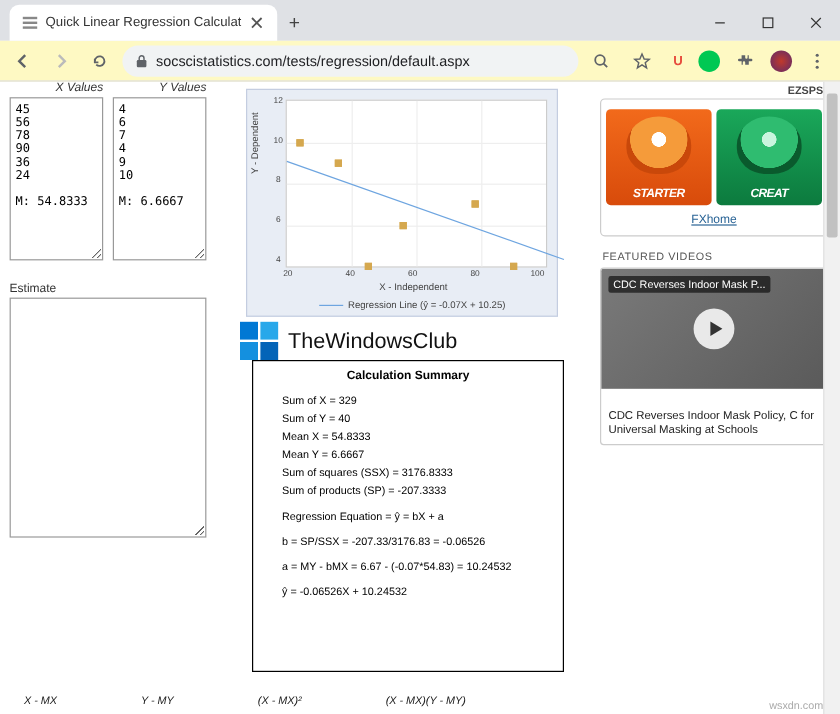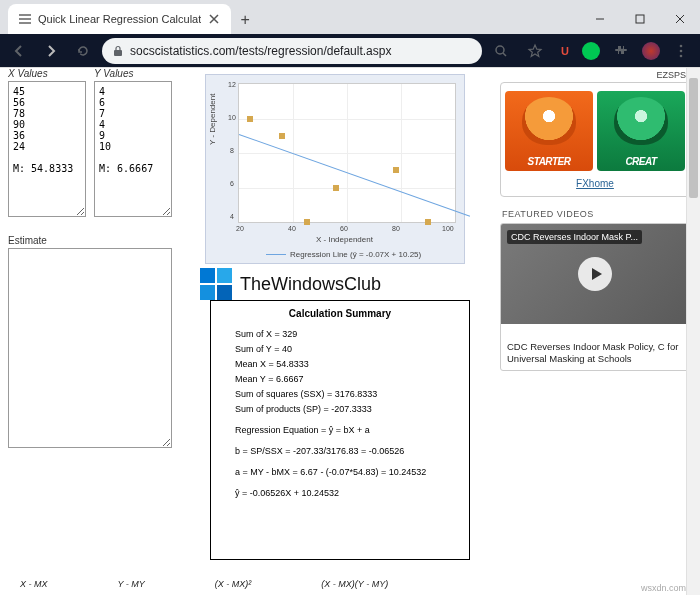--- a/index.html
+++ b/index.html
@@ -5,52 +5,52 @@
 * { margin: 0; padding: 0; box-sizing: border-box; font-family: "Segoe UI", Arial, sans-serif; }
 body { width: 700px; height: 595px; background: #fff; overflow: hidden; position: relative; }
 .titlebar { height: 34px; background: #dfe1e5; display: flex; align-items: flex-end; }
 .tab { background: #fff; height: 30px; margin-left: 8px; border-radius: 8px 8px 0 0; display: flex; align-items: center; padding: 0 10px; font-size: 11px; color: #333; min-width: 200px; gap: 6px; }
 .tab .favicon { width: 14px; height: 14px; display: inline-flex; }
 .tab .title { flex: 1; white-space: nowrap; overflow: hidden; text-overflow: ellipsis; }
 .tab-close { width: 14px; height: 14px; color: #555; cursor: pointer; }
 .newtab { width: 28px; height: 28px; display: flex; align-items: center; justify-content: center; color: #444; font-size: 16px; cursor: pointer; }
 .winctrl { margin-left: auto; display: flex; height: 30px; }
 .winctrl div { width: 40px; display: flex; align-items: center; justify-content: center; font-size: 12px; color: #333; cursor: pointer; }
-.addrbar { height: 34px; background: #0f172a; border-bottom: 1px solid #ddd; display: flex; align-items: center; padding: 0 6px; gap: 6px; }
+.addrbar { height: 34px; background: #fef9c3; border-bottom: 1px solid #ddd; display: flex; align-items: center; padding: 0 6px; gap: 6px; }
 .navbtn { width: 26px; height: 26px; display:flex; align-items:center; justify-content:center; color:#5f6368; cursor:pointer; border-radius:50%; }
 .navbtn.disabled { color: #bbb; }
 .urlbox { flex:1; background:#f1f3f4; border-radius:14px; height:26px; display:flex; align-items:center; padding:0 10px; font-size:12px; color:#5f6368; gap:6px; }
 .urlbox .lock { width:12px; height:12px; }
 .urlbox .text { color:#202124; }
 .exticons { display:flex; gap:8px; align-items:center; }
 .eicon { width:18px; height:18px; border-radius:50%; display:flex; align-items:center; justify-content:center; font-size:11px; cursor:pointer; }
 .content { position: relative; height: calc(595px - 68px); overflow:hidden; }
 .leftcol { position:absolute; left:8px; top:0; width:172px; }
-.colhdr { font-size:10px; font-style:italic; color:#333; margin-bottom:2px; }
+.colhdr { font-size:10px; font-style:italic; color:#333; margin-bottom:2px;text-align:right; }
 .valbox { width:78px; height:136px; border:1px solid #999; font-size:10px; padding:4px; white-space:pre; font-family: monospace; resize: both; overflow:auto; display:inline-block; vertical-align:top; }
 .estlabel { font-size:10px; color:#333; margin-top:18px; }
 .estbox { width:164px; height:200px; border:1px solid #999; margin-top:2px; resize:both; overflow:auto; }
 .chartarea { position:absolute; left:205px; top:6px; width:260px; height:190px; background:#e8edf5; border:1px solid #c4cde0; }
 .chartinner { position:absolute; left:32px; top:8px; right:8px; bottom:40px; background:#fff; border:1px solid #ccc; }
 .databox { position:absolute; border:1px solid #d5a84f; background:#d5a84f; }
 .regline { position:absolute; border-top:1px solid #6ea5e0; transform-origin: left center; }
 .axislabel { position:absolute; font-size:8px; color:#444; }
 .ticklabel { position:absolute; font-size:7px; color:#444; }
 .legendline { display:inline-block; width:20px; border-top:1px solid #6ea5e0; vertical-align:middle; margin-right:4px; }
 .twc { position:absolute; left:200px; top:200px; display:flex; align-items:center; gap:8px; }
 .twc .logo { width:32px; height:32px; }
 .twc .txt { font-size:18px; font-weight:500; color:#111; white-space:nowrap;}
 .summary { position:absolute; left:210px; top:232px; width:260px; height:260px; border:1px solid #000; padding:6px 8px; font-size:9px; line-height:1.45; }
 .summary .stitle { text-align:center; font-weight:bold; font-size:10px; margin-bottom:6px; }
 .summary p { margin-bottom:2px;margin-left:16px; }
 .gap { height:6px; }
 .bottomlabels { position:absolute; left:20px; bottom:6px; display:flex; gap:70px; font-size:9px; font-style:italic; color:#222; }
 .rightcol { position:absolute; right:10px; top:0; width:190px; }
 .adcard { border:1px solid #ccc; border-radius:4px; padding:4px; background:#fff; margin-bottom:8px; }
-.ezsps { font-size:9px; color:#444; text-align:right; padding:2px 4px; }
+.ezsps { font-size:9px; color:#444; text-align:right; padding:2px 4px;font-weight:bold; }
 .logos { display:flex; gap:4px; padding:4px 0; }
 .mascot { width:88px; height:80px; border-radius:4px; display:flex; align-items:flex-end; justify-content:center; font-size:10px; font-weight:900; color:#fff; font-style:italic; letter-spacing:-0.5px; padding-bottom:4px; position:relative; overflow:hidden; }
 .mascot .head { position:absolute; top:6px; width:54px; height:48px; border-radius:50% 50% 45% 45%; }
 .fxhome { text-align:center; font-size:10px; color:#2a6496; text-decoration:underline; padding:3px; cursor:pointer; }
 .fvhdr { font-size:9px; color:#555; letter-spacing:0.5px; padding:4px 2px; }
 .vidcard { border:1px solid #ccc; border-radius:3px; overflow:hidden; }
 .vidthumb { height:100px; background:linear-gradient(135deg,#7a7a7a,#5a5a5a); position:relative; }
 .vidtitle { position:absolute; top:6px; left:6px; background:rgba(0,0,0,0.6); color:#fff; font-size:9px; padding:2px 4px; border-radius:2px; }
 .playbtn { position:absolute; top:50%; left:50%; transform:translate(-50%,-50%); width:34px; height:34px; background:rgba(255,255,255,0.85); border-radius:50%; display:flex; align-items:center; justify-content:center; cursor:pointer;}
 .playbtn::after { content:""; border-left:10px solid #333; border-top:6px solid transparent; border-bottom:6px solid transparent; margin-left:3px; }

